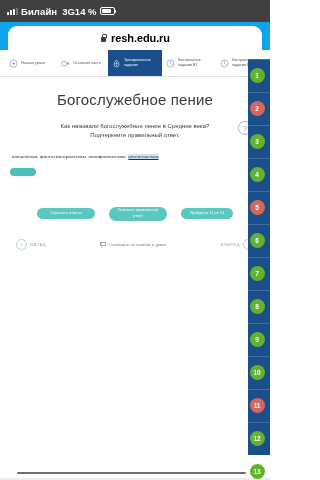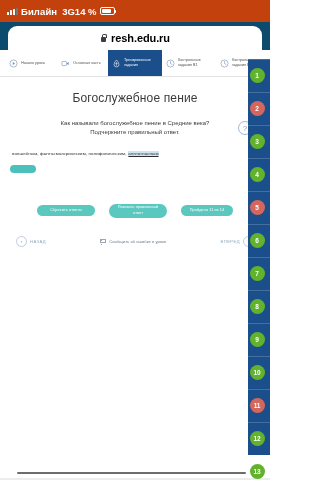--- a/index.html
+++ b/index.html
@@ -6,21 +6,21 @@
   html,body { width:270px; height:480px; }
   body {
     font-family:"Liberation Sans", sans-serif;
     background:#ffffff;
     overflow:hidden;
     position:relative;
   }
 
   
   .statusbar {
-    height:22px; background:#c2410c; color:#fff;
+    height:22px; background:#404040; color:#fff;
     display:flex; align-items:center;
     padding:0 7px; font-size:9px; font-weight:bold;
   }
   .sb-left { display:flex; align-items:center; gap:3px; flex:0 0 auto; }
   .signal { display:flex; align-items:flex-end; gap:1px; height:7px; }
   .signal i { width:2px; background:#fff; display:block; border-radius:.5px; }
   .signal i:nth-child(1){height:3px;}
   .signal i:nth-child(2){height:4.5px;}
   .signal i:nth-child(3){height:6px;}
   .signal i:nth-child(4){height:7px; background:#777;}
@@ -34,21 +34,21 @@
     position:relative; display:flex; align-items:center; padding:1px;
   }
   .batt:after {
     content:""; position:absolute; right:-2.5px; top:2px;
     width:1.5px; height:3px; background:#fff; border-radius:0 1px 1px 0;
   }
   .batt span { display:block; height:100%; background:#fff; border-radius:1px; }
 
   
   .browserchrome {
-    background:#0c4a6e; padding:4px 8px 0;
+    background:#0ea5e9; padding:4px 8px 0;
   }
   .urlbar {
     background:#fff; border-radius:9px 9px 0 0;
     height:24px; display:flex; align-items:center; justify-content:center;
     gap:4px;
   }
   .lock { width:7px; height:9px; position:relative; flex:0 0 auto; }
   .lock:before {
     content:""; position:absolute; left:1px; top:3.2px;
     width:5px; height:5.2px; background:#3c3c43; border-radius:1px;
@@ -74,21 +74,21 @@
   .tab.active .tab-ico { opacity:1; }
   .tab-label {
     font-size:3.6px; line-height:1.35; color:#4a4a4a;
     letter-spacing:.05px; max-width:34px;
   }
   .tab.active .tab-label { color:#fff; }
 
   
   .content { padding:14px 10px 0; position:relative; }
   .task-title {
-    text-align:center; font-size:12px; color:#3b3b3b;
+    text-align:center; font-size:15px; color:#3b3b3b;
     letter-spacing:.15px; margin-bottom:14px; font-weight:normal;
   }
   .question {
     text-align:center; font-size:6px; color:#3b3b3b;
     line-height:1.55; padding:0 22px;
   }
   .help-ico {
     position:absolute; right:18px; top:44px;
     width:14px; height:14px; border:1px solid #9fb6cf; border-radius:50%;
     color:#7f9ec0; font-size:8px; display:flex;

